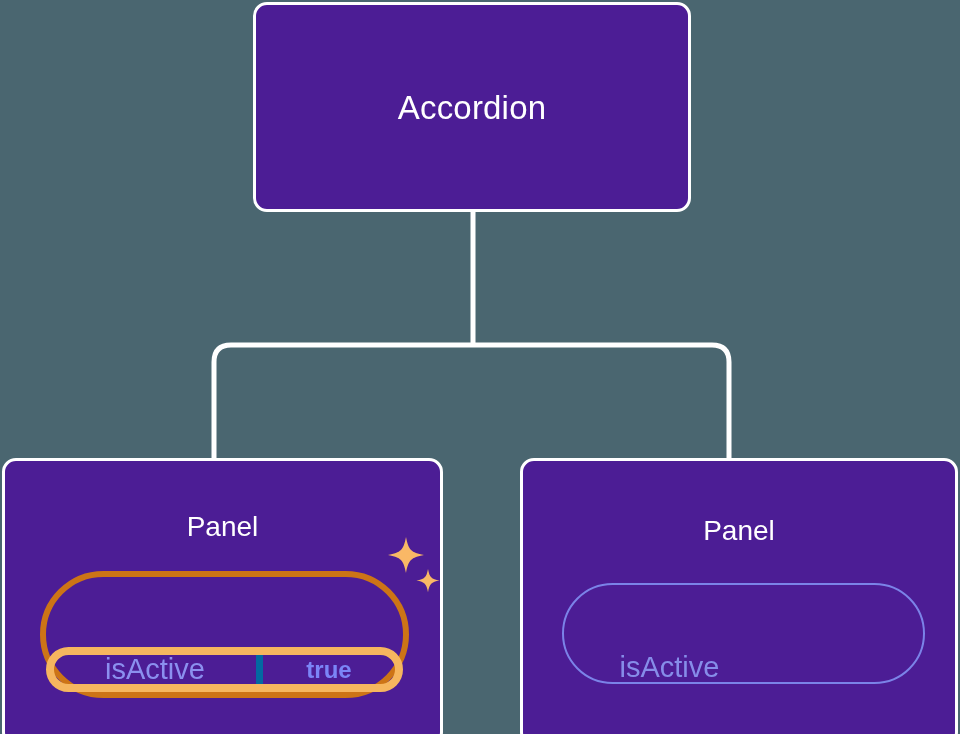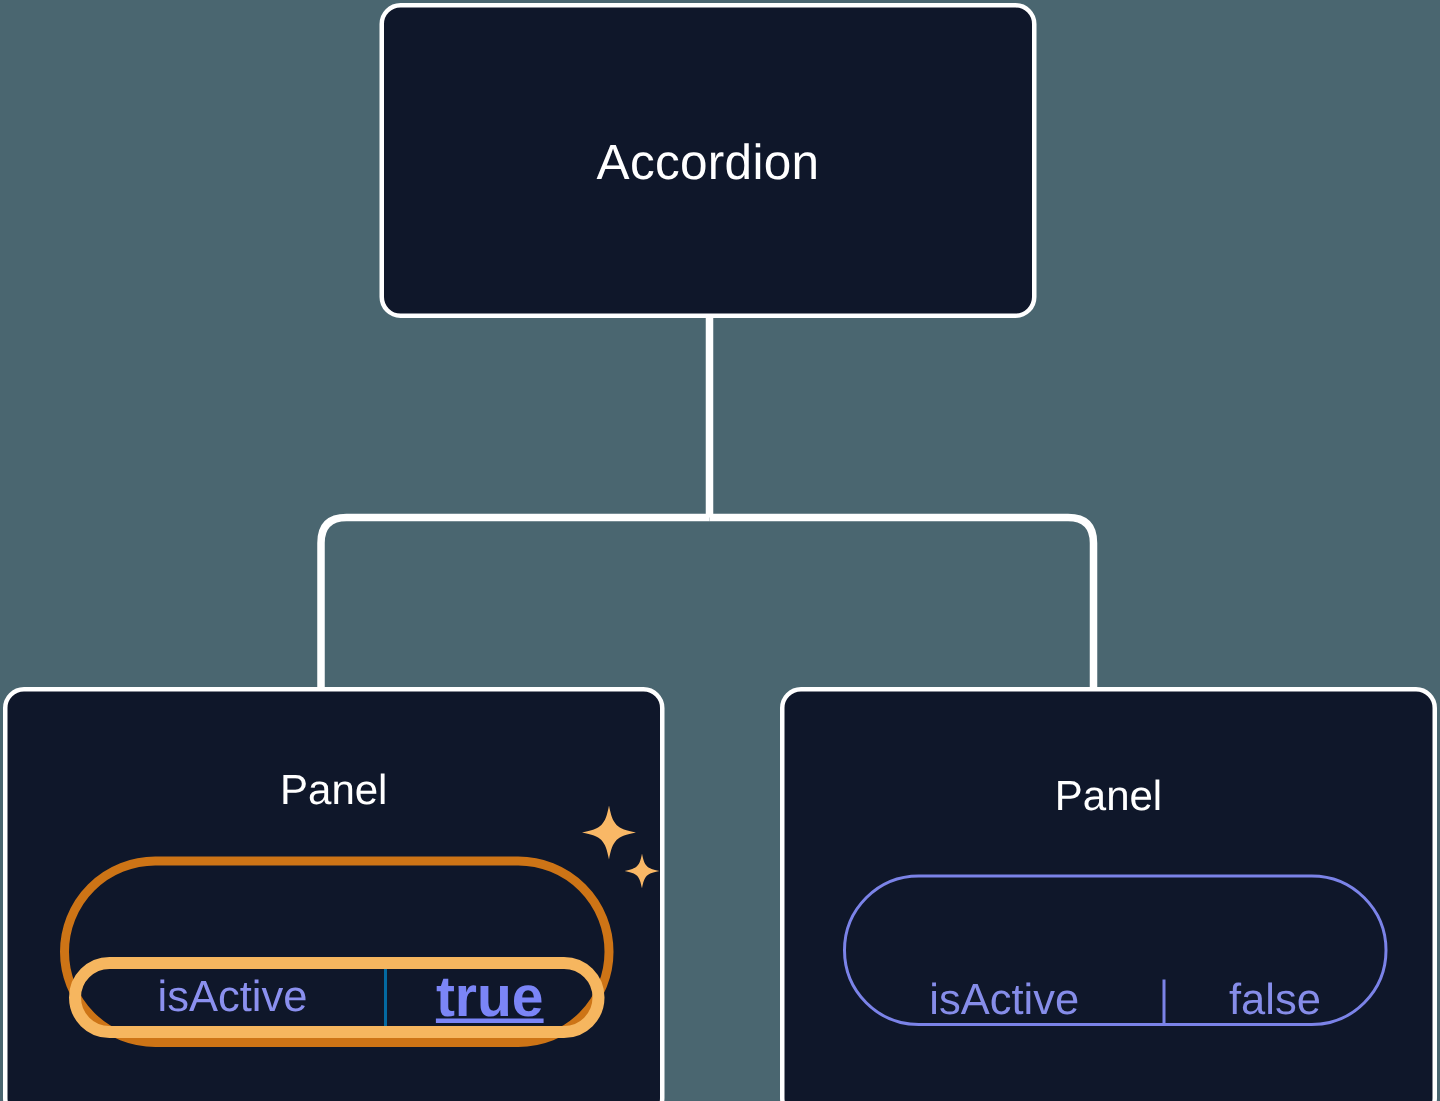--- a/index.html
+++ b/index.html
@@ -28,21 +28,21 @@
     top: 0;
     width: 960px;
     height: 734px;
     pointer-events: none;
   }
 
   
   .node {
     position: absolute;
     box-sizing: border-box;
-    background: #0f172a;
+    background: #4c1d95;
     border: 3px solid #ffffff;
     border-radius: 14px;
   }
 
   .node-root {
     left: 253px;
     top: 2px;
     width: 438px;
     height: 210px;
     display: flex;
@@ -140,24 +140,23 @@
   }
   .pill-highlight .pill-key {
     flex: 0 0 202px;
     color: #8b90ef;
     font-size: 29px;
     font-weight: 400;
   }
   .pill-highlight .pill-val {
     flex: 1 1 auto;
     color: #7b85f7;
-    font-size: 38px;
+    font-size: 24px;
     font-weight: 700;
-    border-left: 2px solid #0369a1;
-    text-decoration: underline;
+    border-left: 7px solid #0369a1;
   }
 
   
   .sparkles {
     position: absolute;
     left: 380px;
     top: 533px;
     width: 64px;
     height: 72px;
     pointer-events: none;
@@ -194,17 +193,16 @@
   <svg class="sparkles" viewBox="0 0 64 72" width="64" height="72" xmlns="http://www.w3.org/2000/svg">
     <path fill="#f9b866" d="M26 4 C28.5 17 31 19.5 44 22 C31 24.5 28.5 27 26 40 C23.5 27 21 24.5 8 22 C21 19.5 23.5 17 26 4 Z"></path>
     <path fill="#f9b866" d="M48 36 C49.6 44.4 51.2 46 59.6 47.6 C51.2 49.2 49.6 50.8 48 59.2 C46.4 50.8 44.8 49.2 36.4 47.6 C44.8 46 46.4 44.4 48 36 Z"></path>
   </svg>
 
   <div class="node node-panel right">
     <div class="panel-title">Panel</div>
 
     <div class="pill pill-plain">
       <div class="pill-cell pill-key">isActive</div>
-      <div class="pill-cell pill-val">false</div>
     </div>
   </div>
 
 </div>
 
 </body></html>

